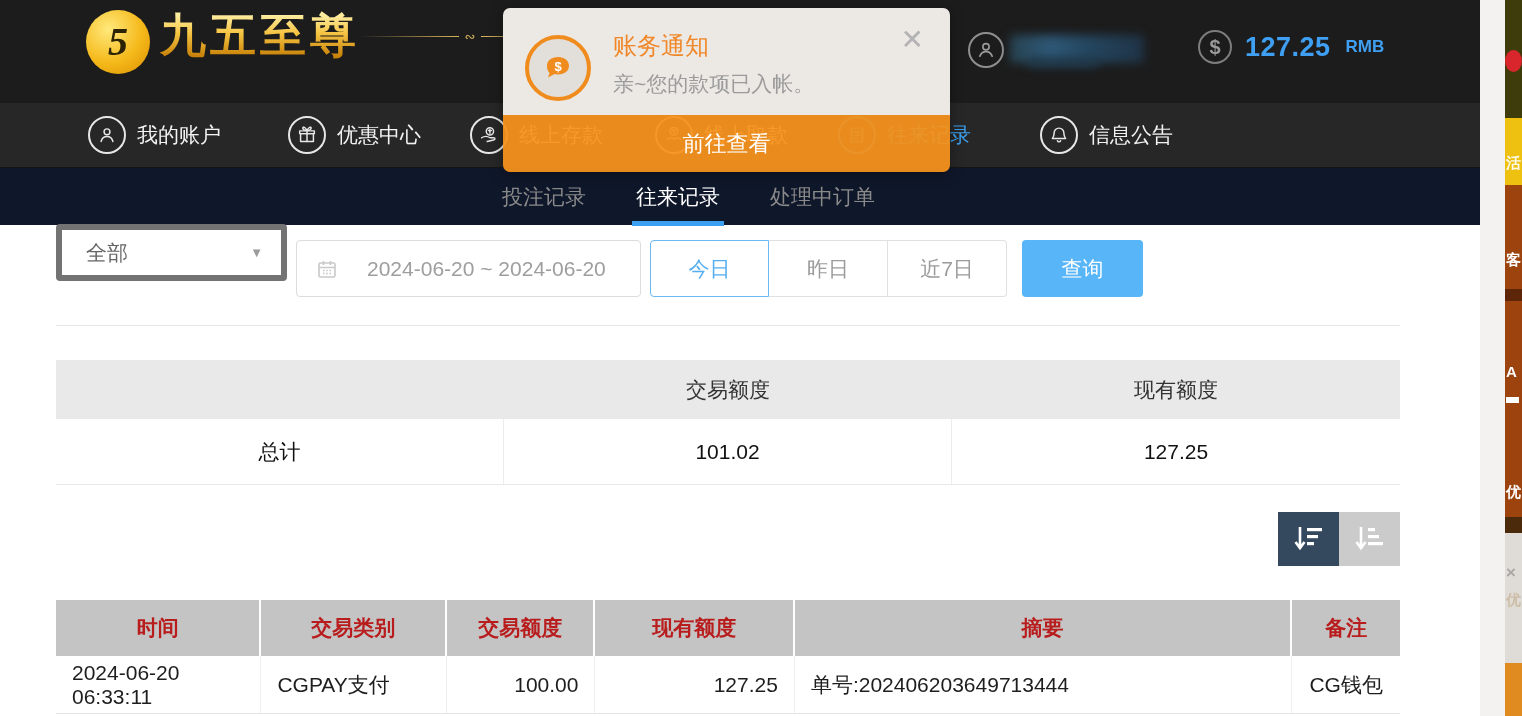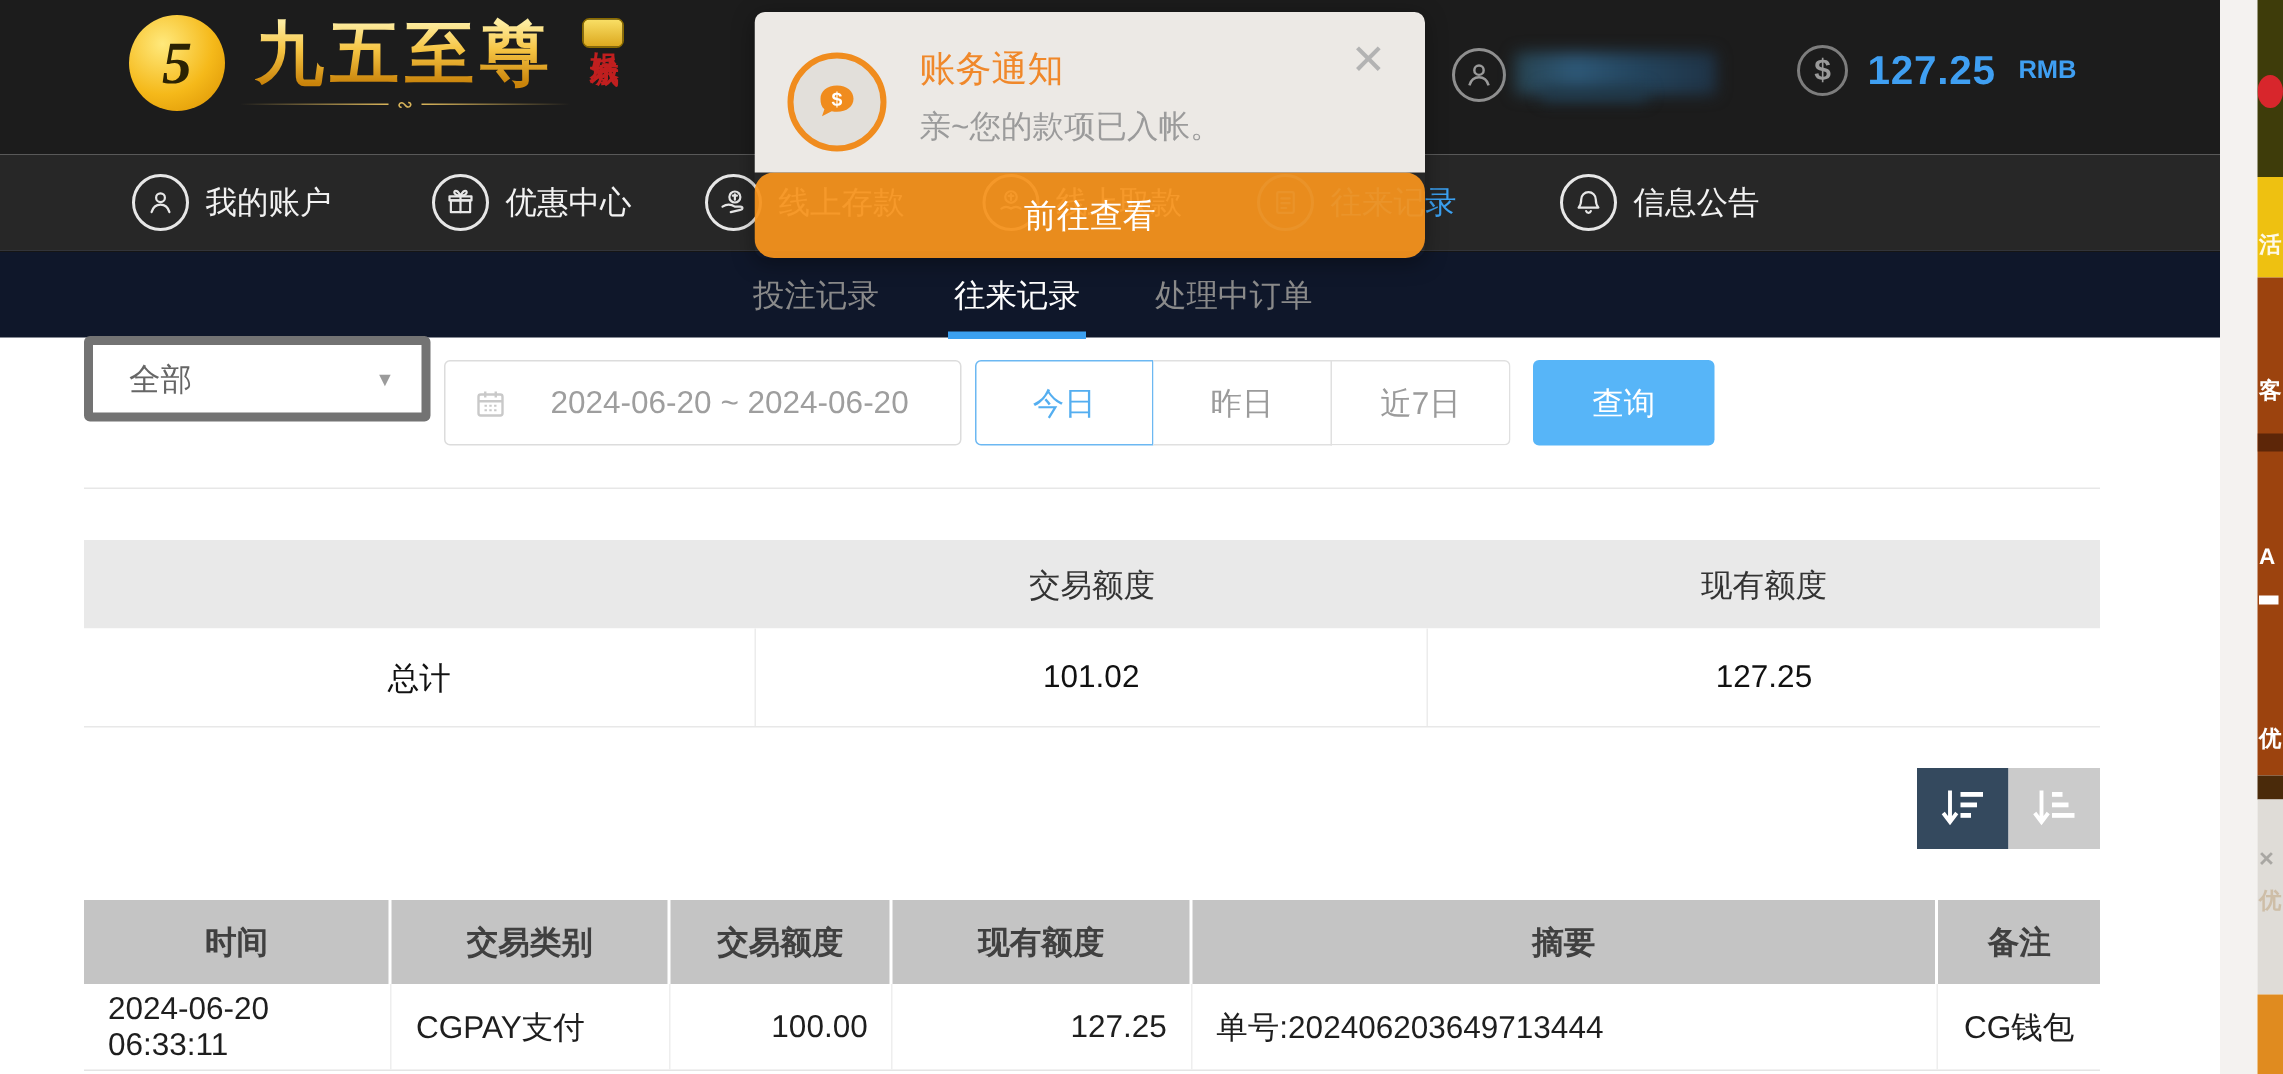--- a/index.html
+++ b/index.html
@@ -7,21 +7,21 @@
     font-family:"Liberation Sans","DejaVu Sans",sans-serif; }
 
   
   .topbar { position:absolute; left:0; top:0; width:1480px; height:103px; background:#1c1c1c; }
   .logo-wrap { position:absolute; left:86px; top:10px; display:flex; align-items:flex-start; }
   .logo-circle { width:64px; height:64px; border-radius:50%;
     background:radial-gradient(circle at 35% 30%, #ffe97c, #f5b91a 55%, #d98f00);
     display:flex; align-items:center; justify-content:center;
     font-family:"Liberation Serif","DejaVu Serif",serif;
     font-size:40px; font-weight:bold; font-style:italic; color:#2b2303; line-height:1; }
-  .logo-main { margin-left:10px; display:flex; flex-direction:column; align-items:center; }
+  .logo-main { margin-left:10px; display:flex; align-items:center; }
   .logo-title { font-size:46px; font-weight:bold; letter-spacing:4px; line-height:1.1;
     background:linear-gradient(180deg,#fdeca0 10%,#f6c544 45%,#c9830a 90%);
     -webkit-background-clip:text; background-clip:text; color:transparent; }
   .logo-flourish { width:220px; height:14px; margin-top:2px; color:#d8b45a; font-size:13px;
     display:flex; align-items:center; justify-content:center; gap:6px; }
   .logo-flourish::before,.logo-flourish::after { content:""; flex:1; height:1px;
     background:linear-gradient(90deg,transparent,#d8b45a); }
   .logo-flourish::after { background:linear-gradient(90deg,#d8b45a,transparent); }
   .logo-tag { margin-left:8px; margin-top:2px; width:28px; padding:6px 3px;
     background:linear-gradient(180deg,#f9df66,#dca81e); border:1px solid #8a6b00; border-radius:5px;
@@ -94,21 +94,21 @@
   
   .sort-group { position:absolute; left:1278px; top:512px; display:flex; }
   .sort-btn { width:61px; height:54px; display:flex; align-items:center; justify-content:center; cursor:pointer; }
   .sort-btn.active { background:#34495e; }
   .sort-btn.inactive { background:#cbcbcb; }
   .sort-btn svg { width:34px; height:32px; }
 
   
   .rec-table { position:absolute; left:56px; top:600px; width:1344px; }
   .rec-head { display:flex; height:56px; background:#c4c4c4; }
-  .rec-head div { display:flex; align-items:center; justify-content:center; color:#404040;
+  .rec-head div { display:flex; align-items:center; justify-content:center; color:#b91c1c;
     font-size:21px; font-weight:bold; border-right:2px solid #fff; }
   .rec-head div:last-child { border-right:none; }
   .rec-row { display:flex; height:58px; background:#fff; border-bottom:1px solid #e4e4e4; }
   .rec-row div { display:flex; align-items:center; font-size:21px; color:#1e1e1e;
     border-right:1px solid #eee; padding:0 16px; }
   .rec-row div:last-child { border-right:none; }
   .c0{width:206px; justify-content:center; padding:0 6px;}
   .c1{width:186px; justify-content:flex-start;}
   .c2{width:149px; justify-content:flex-end;}
   .c3{width:200px; justify-content:flex-end;}
@@ -119,21 +119,21 @@
   .popup { position:absolute; left:503px; top:8px; width:447px; height:164px; border-radius:7px;
     box-shadow:0 3px 14px rgba(0,0,0,.35); z-index:30; overflow:hidden; }
   .popup-top { height:107px; background:#ece9e5; position:relative; }
   .noti-ring { position:absolute; left:22px; top:27px; width:66px; height:66px; border-radius:50%;
     border:4px solid #f08c1e; background:#e2dfda; display:flex; align-items:center; justify-content:center; }
   .noti-title { position:absolute; left:110px; top:22px; font-size:24px; color:#f0882a; }
   .noti-msg { position:absolute; left:110px; top:62px; font-size:21px; color:#9b9b9b; }
   .noti-close { position:absolute; right:26px; top:18px; font-size:28px; color:#b3b3b3;
     cursor:pointer; line-height:1; font-weight:300; }
   .popup-bottom { height:57px; background:rgba(245,147,29,.94); display:flex;
-    align-items:center; justify-content:center; color:#fff; font-size:22px; cursor:pointer;border-radius:13px; }
+    align-items:center; justify-content:center; color:#fff; font-size:22px; cursor:pointer; }
 
   
   .scrollbar-track { position:absolute; left:1480px; top:0; width:25px; height:716px; background:#f4f2f0; }
   .side-widget { position:absolute; left:1505px; top:0; width:17px; height:716px; z-index:40; }
   .sw-seg { position:absolute; left:0; width:17px; overflow:hidden; color:#fff; }
   .sw-label { position:absolute; left:1px; font-size:15px; font-weight:bold; }
 </style>
 </head>
 <body>
 

